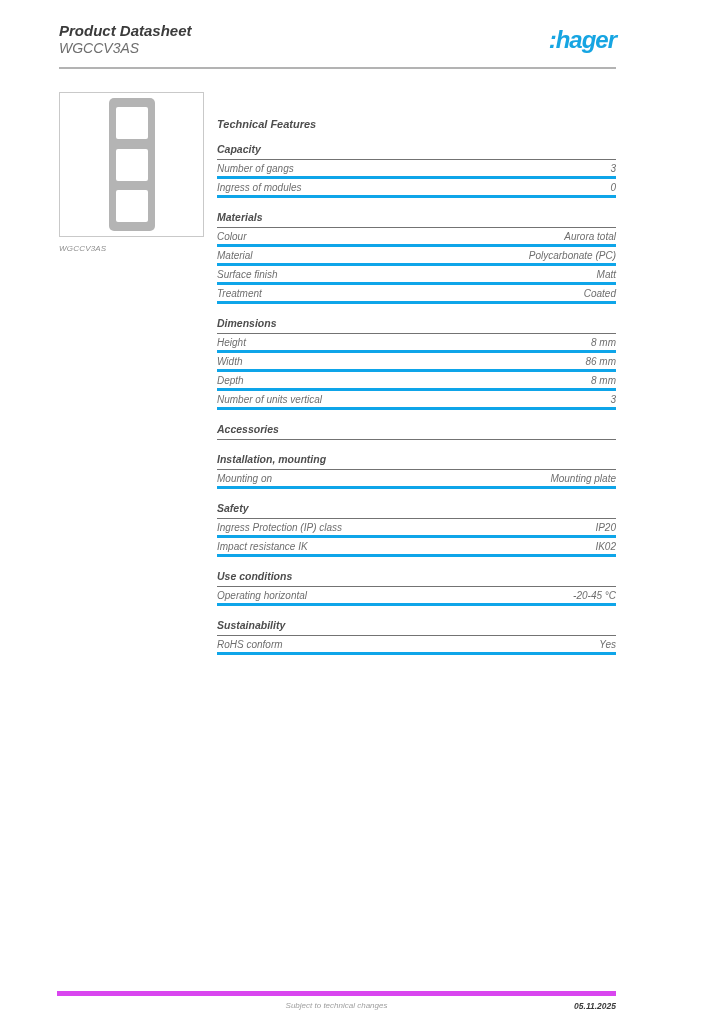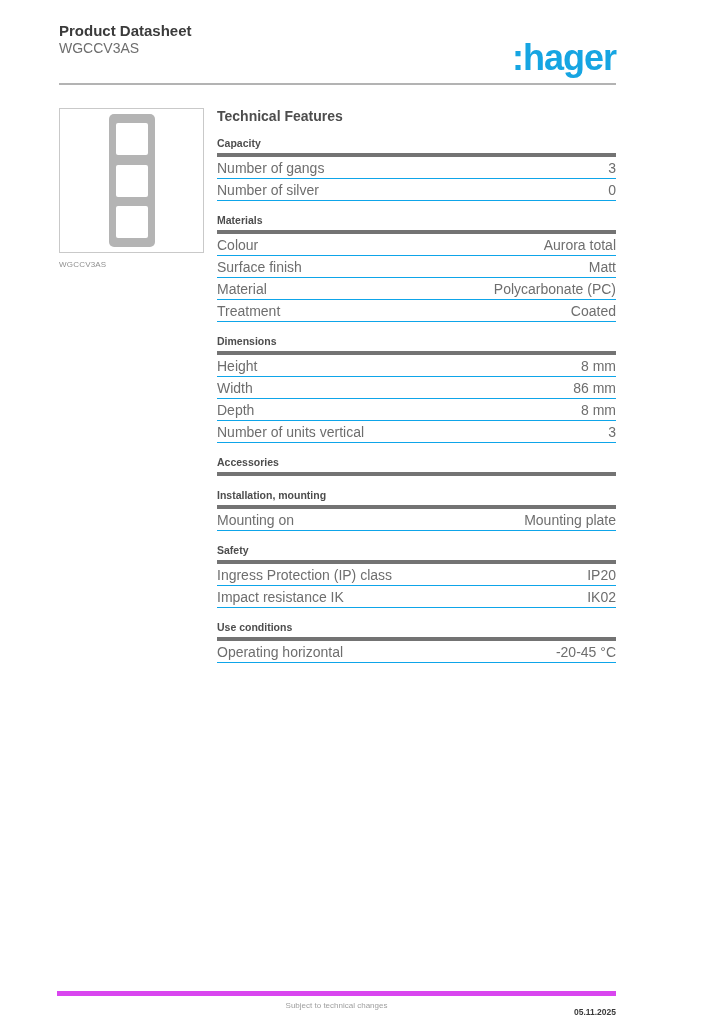--- a/index.html
+++ b/index.html
@@ -4,45 +4,46 @@
 <style>
   * { margin: 0; padding: 0; box-sizing: border-box; }
   html, body { background: #ffffff; }
   body { font-family: "Liberation Sans", sans-serif; }
   .page {
     position: relative;
     width: 668px;
     height: 1024px;
     background: #ffffff;
     overflow: hidden;
+    font-style: italic;
   }
   
   .header {
     display: flex;
     justify-content: space-between;
     align-items: flex-start;
     padding: 22px 52px 0 59px;
   }
   .doc-title {
     font-size: 15px;
     font-weight: bold;
     color: #3b3b3b;
     line-height: 18px;
   }
   .doc-subtitle {
     font-size: 14px;
     color: #6e6e6e;
     line-height: 17px;
   }
   .logo {
-    font-size: 36px;
+    font-size: 24px;
     font-weight: bold;
     letter-spacing: -1px;
     line-height: 30px;
-    margin-top: 21px;
+    margin-top: 3px;
   }
   .header-rule {
     margin: 10px 52px 0 59px;
     border-top: 2px solid #b3b3b3;
   }
   
   .main {
     display: flex;
     margin: 23px 52px 0 59px;
   }
@@ -76,61 +77,62 @@
     color: #8f8f8f;
     letter-spacing: 0.2px;
   }
   .right-col { flex: 1; min-width: 0; }
   .product-title {
     font-size: 11px;
     font-weight: bold;
     color: #4d4d4d;
   }
   .features-title {
-    font-size: 14px;
+    margin-top: 26px;
+    font-size: 11px;
     font-weight: bold;
     color: #4d4d4d;
   }
   .section { margin-top: 13px; }
   .section-title {
     font-size: 10.5px;
     font-weight: bold;
     color: #4d4d4d;
     padding-bottom: 4px;
-    border-bottom: 4px solid #737373;
+    border-bottom: 1px solid #737373;
   }
   .row {
     display: flex;
     justify-content: space-between;
     align-items: flex-start;
-    font-size: 14px;
+    font-size: 10px;
     color: #6e6e6e;
     padding: 3px 0 2px 0;
-    border-bottom: 1px solid #0ea5e9;
+    border-bottom: 3px solid #0ea5e9;
   }
   .row .lbl { text-align: left; }
   .row .val { text-align: right; white-space: nowrap; padding-left: 10px; }
   
   .footer {
     position: absolute;
     left: 57px;
     right: 52px;
     top: 991px;
     border-top: 5px solid #d946ef;
     padding-top: 5px;
   }
   .footer-note {
     text-align: center;
     font-size: 8px;
     color: #9e9e9e;
   }
   .footer-date {
     position: absolute;
     right: 0;
-    top: 11px;
+    top: 5px;
     font-size: 8.5px;
     font-weight: bold;
     color: #3a3a3a;
   }
 </style>
 </head>
 <body>
 
 <div class="page">
 
@@ -159,40 +161,40 @@
     <div class="right-col">
       <div class="features-title">Technical Features</div>
 
       <div class="section">
         <div class="section-title">Capacity</div>
         <div class="row">
           <span class="lbl">Number of gangs</span>
           <span class="val">3</span>
         </div>
         <div class="row">
-          <span class="lbl">Number of silver</span>
+          <span class="lbl">Ingress of modules</span>
           <span class="val">0</span>
         </div>
       </div>
 
       <div class="section">
         <div class="section-title">Materials</div>
         <div class="row">
           <span class="lbl">Colour</span>
           <span class="val">Aurora total</span>
         </div>
         <div class="row">
+          <span class="lbl">Material</span>
+          <span class="val">Polycarbonate (PC)</span>
+        </div>
+        <div class="row">
           <span class="lbl">Surface finish</span>
           <span class="val">Matt</span>
         </div>
         <div class="row">
-          <span class="lbl">Material</span>
-          <span class="val">Polycarbonate (PC)</span>
-        </div>
-        <div class="row">
           <span class="lbl">Treatment</span>
           <span class="val">Coated</span>
         </div>
       </div>
 
       <div class="section">
         <div class="section-title">Dimensions</div>
         <div class="row">
           <span class="lbl">Height</span>
           <span class="val">8 mm</span>
@@ -236,20 +238,27 @@
       </div>
 
       <div class="section">
         <div class="section-title">Use conditions</div>
         <div class="row">
           <span class="lbl">Operating horizontal</span>
           <span class="val">-20-45 °C</span>
         </div>
       </div>
 
+      <div class="section">
+        <div class="section-title">Sustainability</div>
+        <div class="row">
+          <span class="lbl">RoHS conform</span>
+          <span class="val">Yes</span>
+        </div>
+      </div>
 
     </div>
   </div>
 
   <div class="footer">
     <div class="footer-note">Subject to technical changes</div>
     <div class="footer-date">05.11.2025</div>
   </div>
 
 </div>

